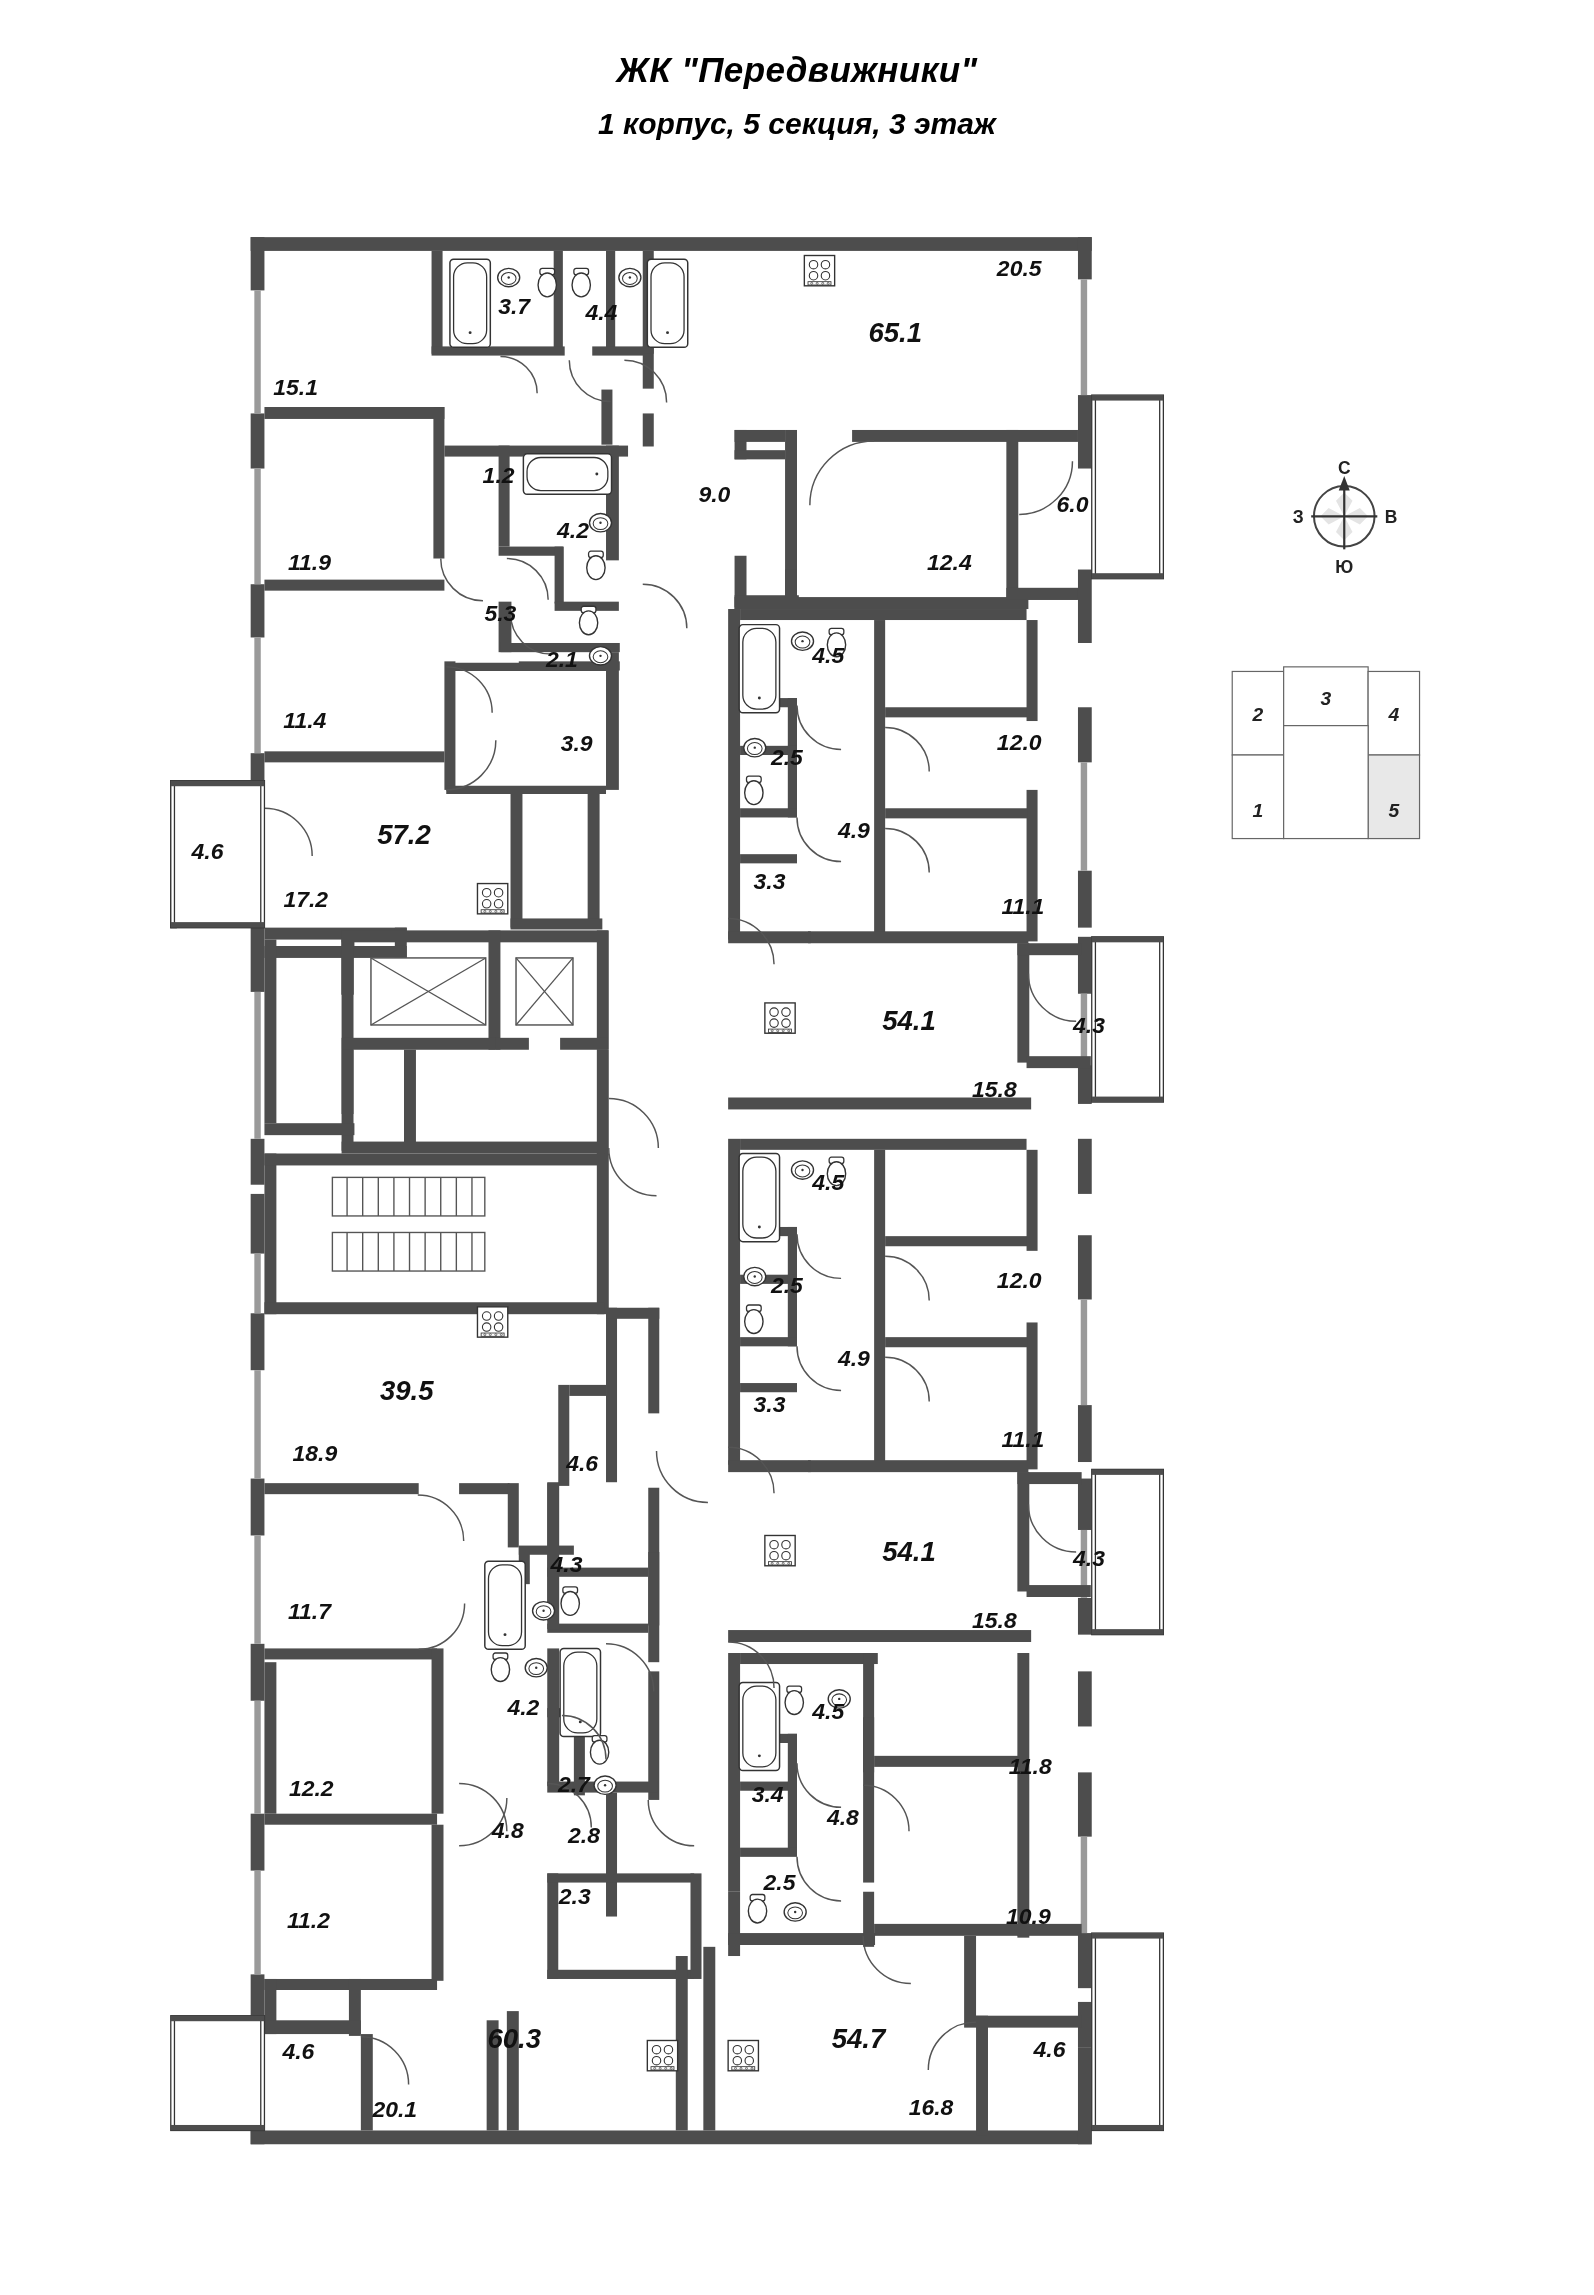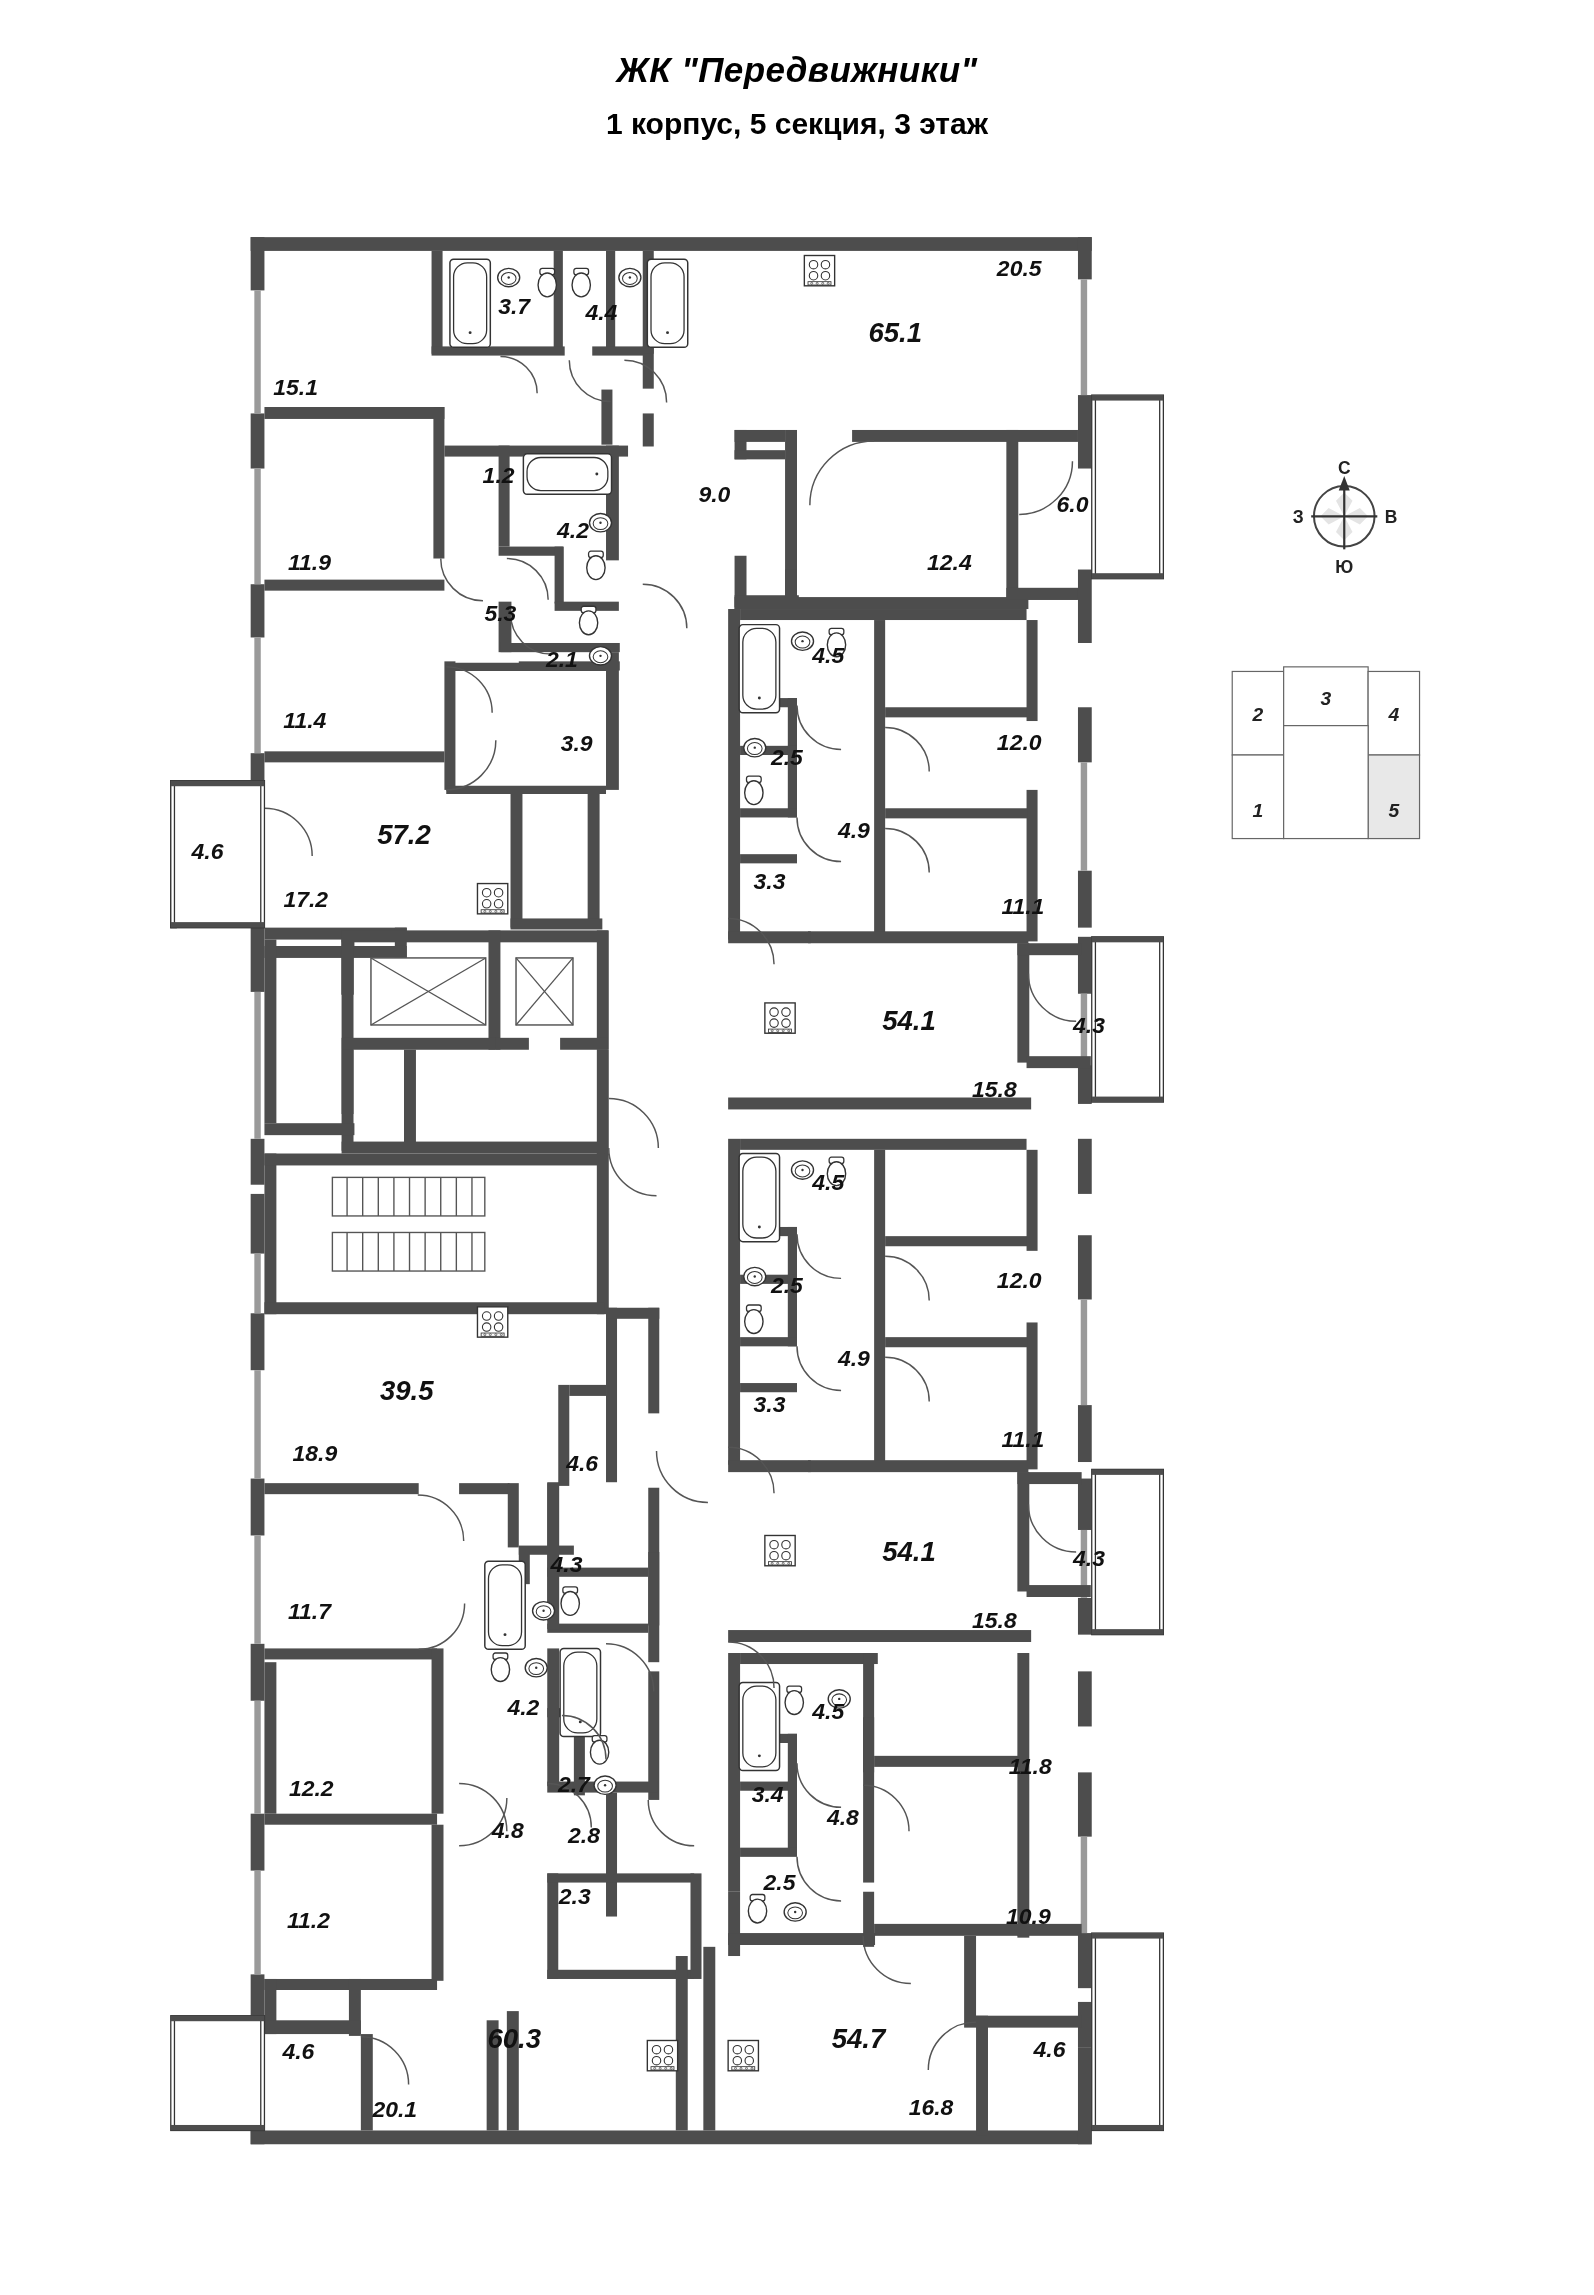--- a/index.html
+++ b/index.html
@@ -30,20 +30,21 @@
     font-family: "Liberation Sans", sans-serif;
     font-style: italic;
     font-weight: 700;
     font-size: 35px;
     color: #000;
     letter-spacing: 0.4px;
     line-height: 1.25;
   }
   .title-sub {
     font-family: "Liberation Sans", sans-serif;
+    font-style: italic;
     font-weight: 700;
     font-size: 30px;
     color: #000;
     margin-top: 13px;
     line-height: 1.25;
   }
   #plan-svg {
     position: absolute;
     top: 0;
     left: 0;

